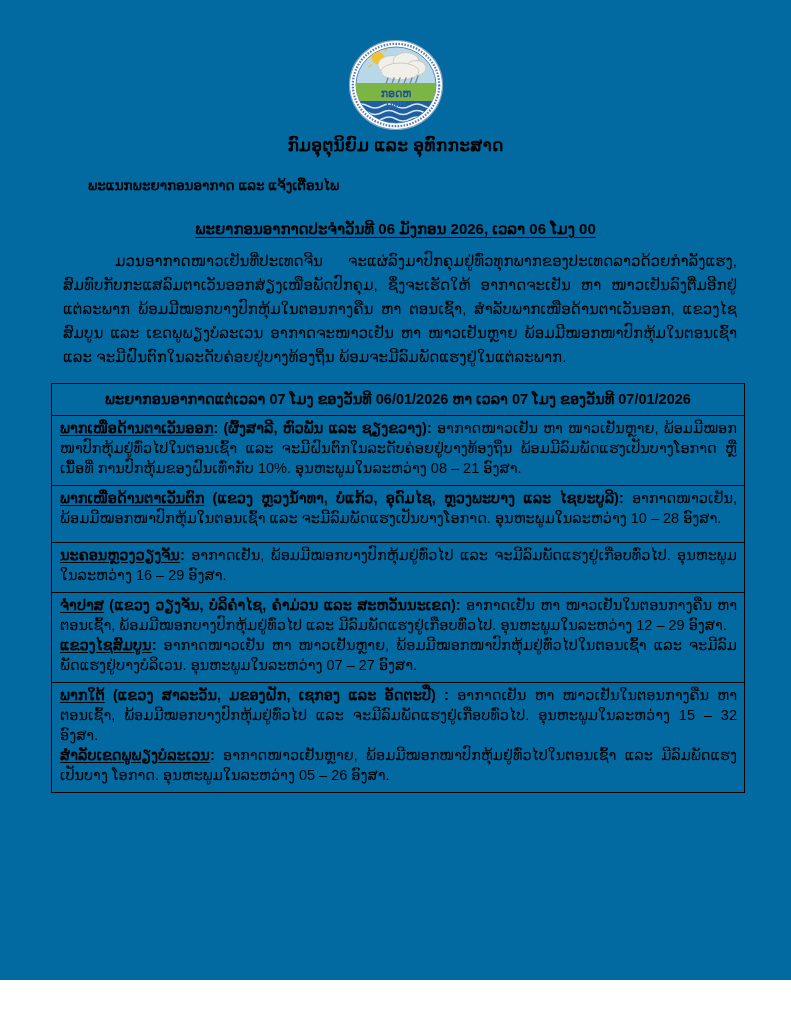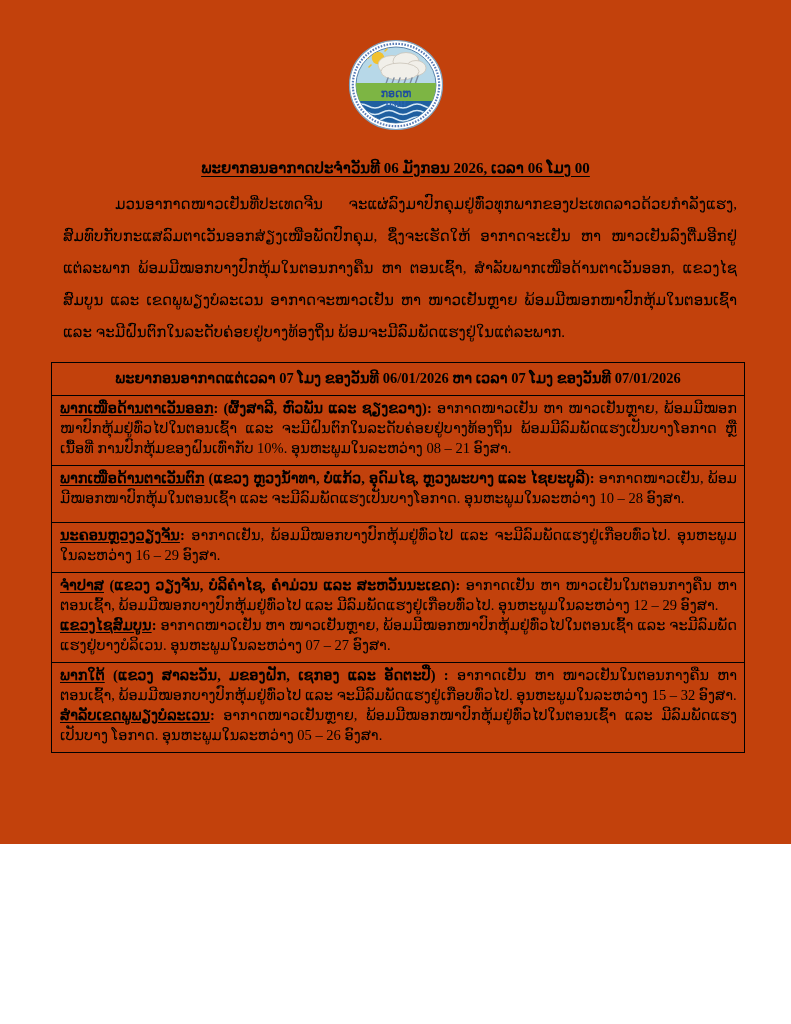--- a/index.html
+++ b/index.html
@@ -1,30 +1,30 @@
 <!DOCTYPE html>
 <html lang="lo"><head>
 <meta charset="utf-8">
 <style>
   * { margin:0; padding:0; box-sizing:border-box; }
   html,body { background:#ffffff; }
   .page {
-    width:791px; height:844px; margin:0 auto; background:#c2410c;
-    font-family:Liberation Serif, serif; color:#000; overflow:hidden; position:relative;
+    width:791px; height:980px; margin:0 auto; background:#0369a1;
+    font-family:Liberation Sans, sans-serif; color:#000; overflow:hidden; position:relative;
   }
   .doc-header { text-align:center; padding-top:38px; }
   .logo { width:112px; height:94px; display:block; margin:0 auto; }
   .org-title { font-size:17px; font-weight:bold; margin-top:3px; letter-spacing:.3px; }
   .dept-line { margin:21px 0 0 88px; font-weight:bold; font-size:13.5px; }
   .forecast-heading {
     text-align:center; margin-top:27px; font-size:15px; font-weight:bold;
     text-decoration:underline; text-underline-offset:3px;
   }
   .intro {
-    margin:11px 54px 0 63px; font-size:15px; line-height:32px;
+    margin:11px 54px 0 63px; font-size:15px; line-height:24px;
     text-align:justify; text-indent:52px;
   }
   .forecast-table {
     border-collapse:collapse; margin:14px 0 0 51px; width:694px;
     table-layout:fixed;
   }
   .forecast-table th, .forecast-table td { border:1.7px solid #000; }
   .forecast-table th {
     font-size:14.5px; font-weight:bold; text-align:center; padding:7px 4px 8px 4px;
   }
@@ -89,22 +89,24 @@
           <g fill="none" stroke-width="1.6" stroke="#d5e8f5">
             <path d="M14 68 q7 -4 14 0 t14 0 t14 0 t14 0 t14 0 t14 0"></path>
             <path d="M14 74.5 q7 -4 14 0 t14 0 t14 0 t14 0 t14 0 t14 0"></path>
             <path d="M14 81 q7 -4 14 0 t14 0 t14 0 t14 0 t14 0 t14 0"></path>
           </g>
         </g>
         <text x="56" y="58.5" text-anchor="middle" font-size="11" font-weight="bold" fill="#1f4f9e">ກອດຫ</text>
         <text x="56" y="68.5" text-anchor="middle" font-size="8.5" font-weight="bold" fill="#2a66b0">DMH</text>
       </g>
     </svg>
+    <h1 class="org-title">ກົມອຸຕຸນິຍົມ ແລະ ອຸທົກກະສາດ</h1>
   </header>
 
+  <div class="dept-line">ພະແນກພະຍາກອນອາກາດ ແລະ ແຈ້ງເຕືອນໄພ</div>
 
   <h2 class="forecast-heading">ພະຍາກອນອາກາດປະຈຳວັນທີ 06 ມັງກອນ 2026,  ເວລາ 06 ໂມງ 00</h2>
 
   <p class="intro">ມວນອາກາດໜາວເຢັນທີ່ປະເທດຈີນ ຈະແຜ່ລົງມາປົກຄຸມຢູ່ທົ່ວທຸກພາກຂອງປະເທດລາວດ້ວຍກຳລັງແຮງ, ສົມທົບກັບກະແສລົມຕາເວັນອອກສ່ຽງເໜືອພັດປົກຄຸມ,  ຊຶ່ງຈະເຮັດໃຫ້ ອາກາດຈະເຢັນ ຫາ ໜາວເຢັນລົງຕື່ມອີກຢູ່ແຕ່ລະພາກ ພ້ອມມີໝອກບາງປົກຫຸ້ມໃນຕອນກາງຄືນ ຫາ ຕອນເຊົ້າ, ສຳລັບພາກເໜືອດ້ານຕາເວັນອອກ, ແຂວງໄຊສົມບູນ ແລະ ເຂດພູພຽງບໍລະເວນ ອາກາດຈະໜາວເຢັນ ຫາ ໜາວເຢັນຫຼາຍ ພ້ອມມີໝອກໜາປົກຫຸ້ມໃນຕອນເຊົ້າ ແລະ ຈະມີຝົນຕົກໃນລະດັບຄ່ອຍຢູ່ບາງທ້ອງຖິ່ນ ພ້ອມຈະມີລົມພັດແຮງຢູ່ໃນແຕ່ລະພາກ.</p>
 
   <table class="forecast-table">
     <thead>
       <tr>
         <th>ພະຍາກອນອາກາດແຕ່ເວລາ 07 ໂມງ ຂອງວັນທີ 06/01/2026 ຫາ ເວລາ 07 ໂມງ ຂອງວັນທີ 07/01/2026</th>
       </tr>

